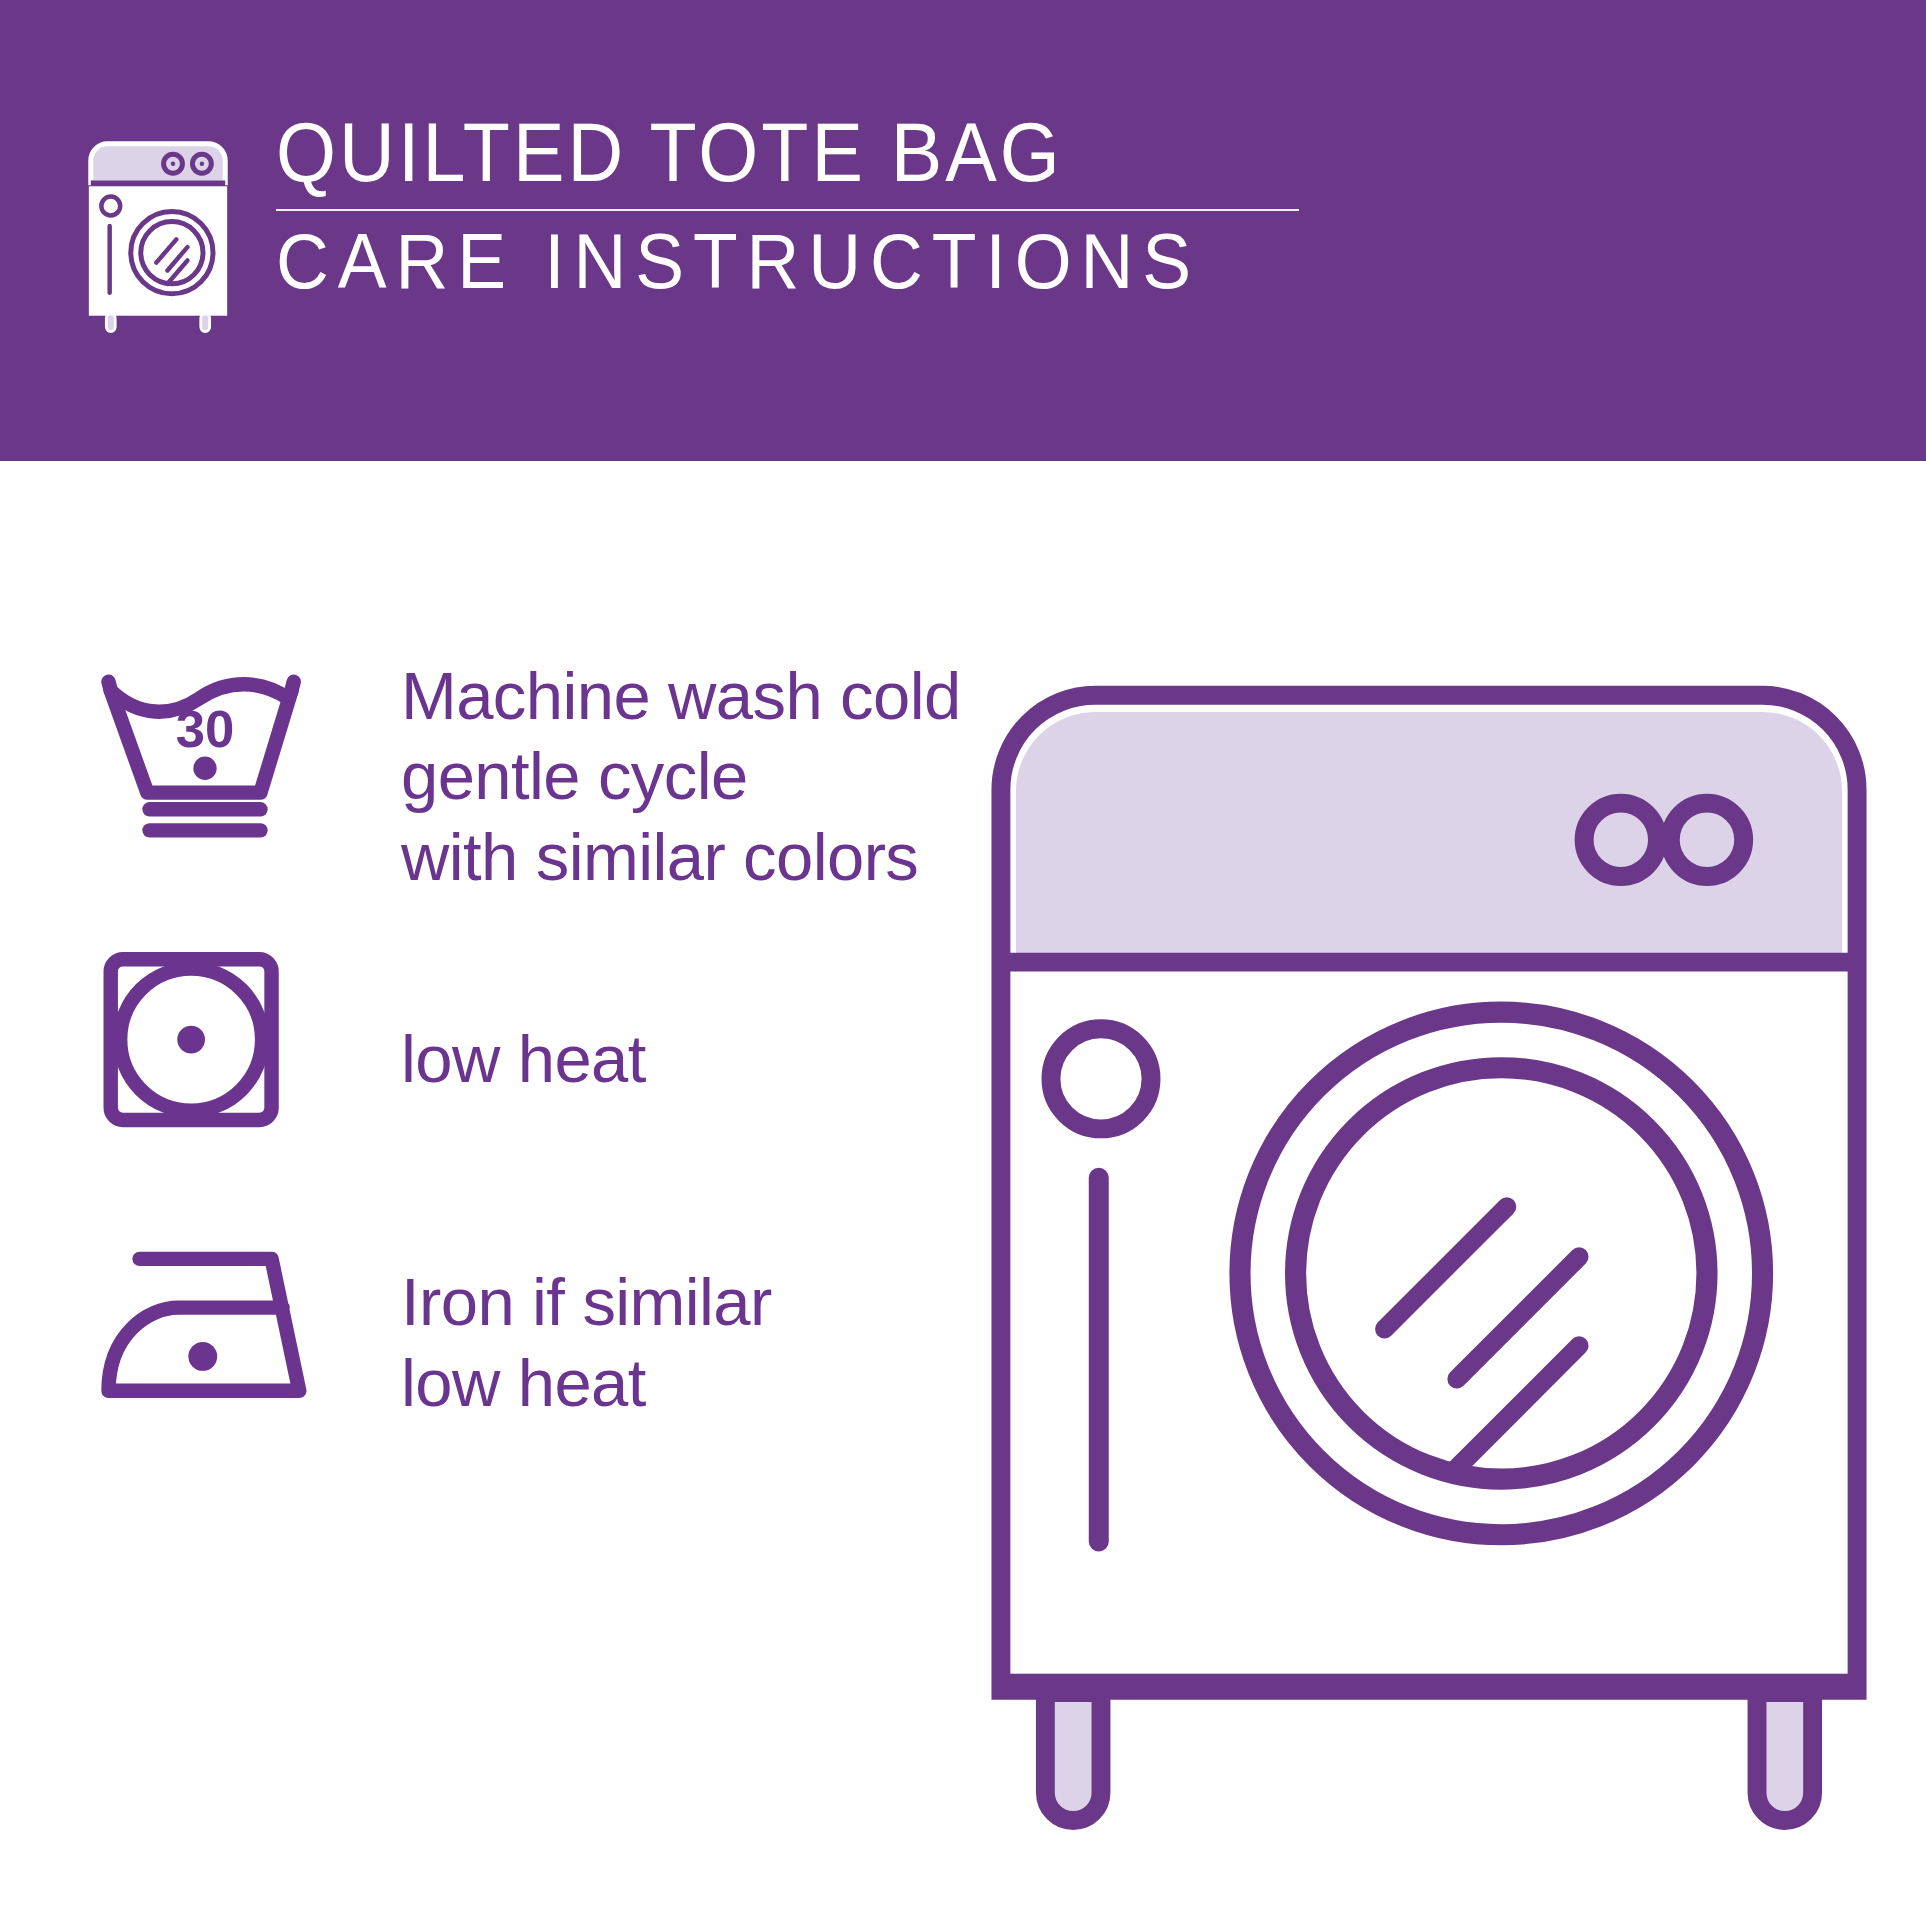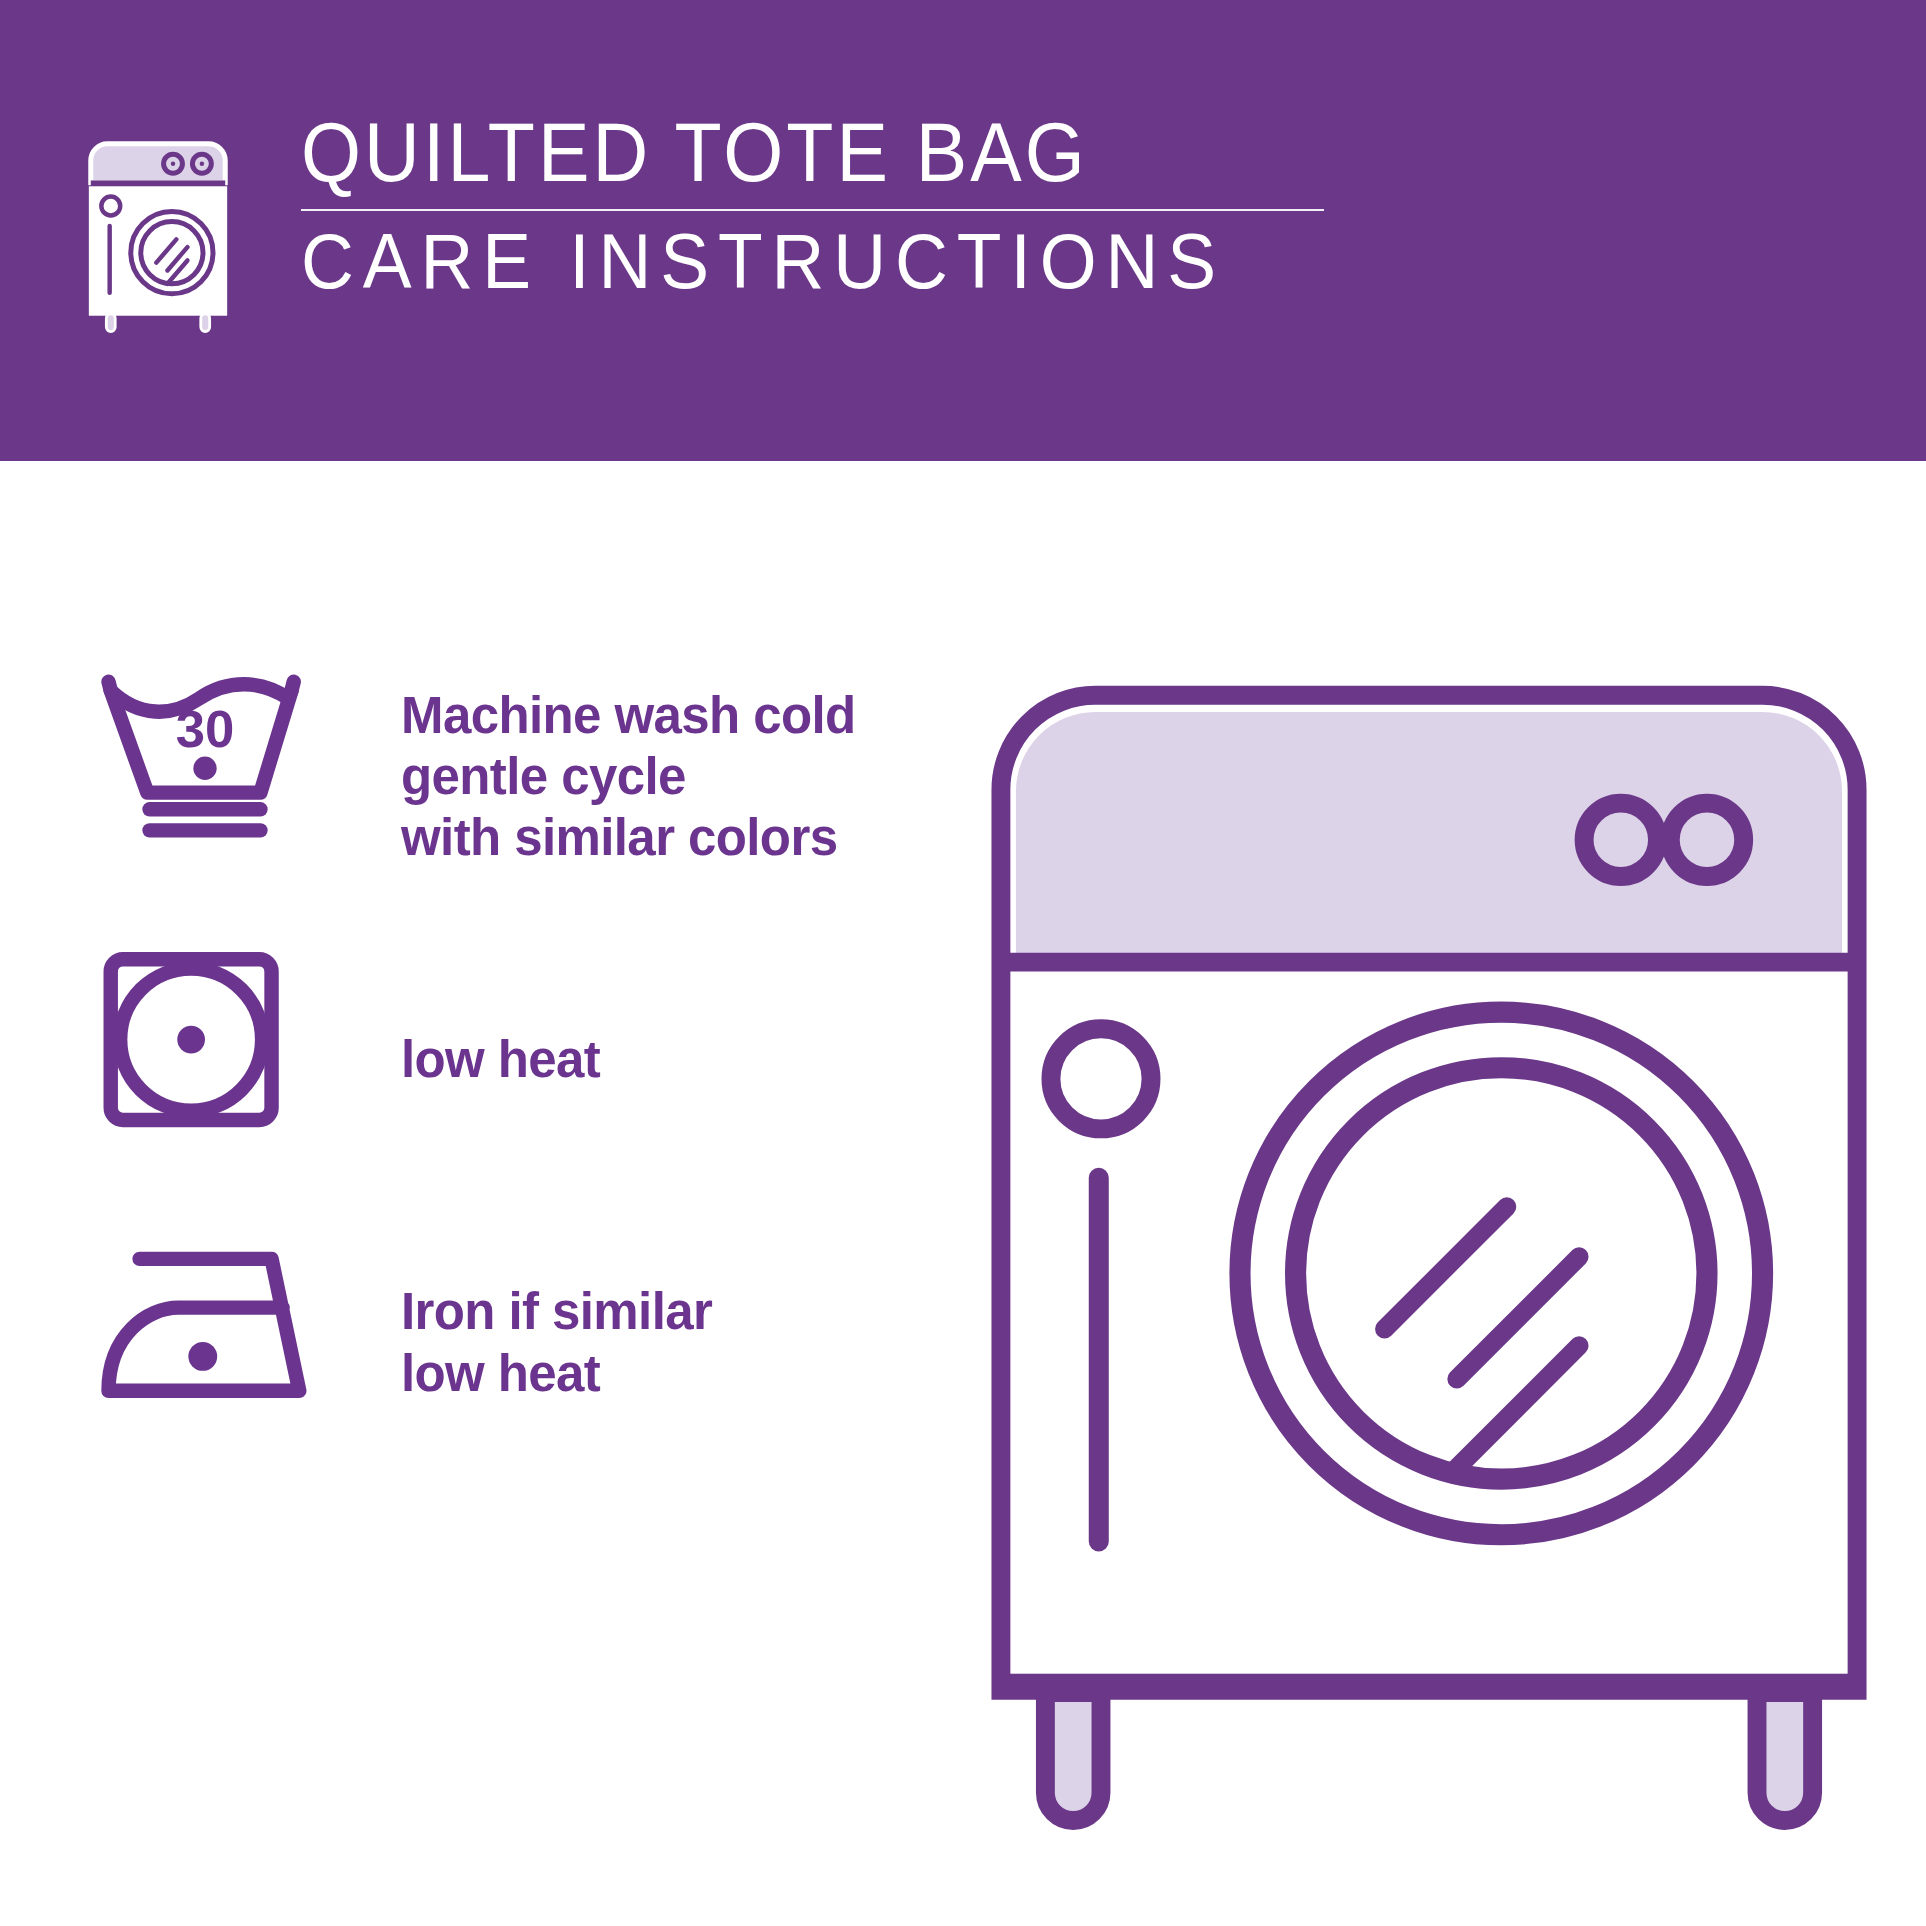--- a/index.html
+++ b/index.html
@@ -33,21 +33,21 @@
     display: flex;
     align-items: flex-start;
   }
   #header-washer-icon {
     width: 150px;
     height: 200px;
     flex: 0 0 150px;
     margin-top: 25px;
   }
   #header-titles {
-    margin-left: 68px;
+    margin-left: 43px;
     flex: 1 1 auto;
     padding-top: 0px;
   }
   #title-main {
     color: #ffffff;
     font-size: 83px;
     line-height: 1.0;
     font-weight: 300;
     letter-spacing: 3.3px;
     white-space: nowrap;
@@ -93,23 +93,23 @@
     width: 222px;
     height: 189px;
     display: flex;
     align-items: center;
     justify-content: flex-start;
   }
   .care-icon svg { display: block; }
   .care-text {
     margin-left: 61px;
     color: #6B358F;
-    font-size: 51px;
+    font-size: 67px;
     line-height: 1.20;
-    font-weight: 700;
+    font-weight: 400;
     letter-spacing: -0.6px;
     margin-top: 42px;
   }
   .care-text .ln { display: block; white-space: nowrap; }
 
   
   #washer-illustration {
     position: absolute;
     left: 962px;
     top: 634px;

